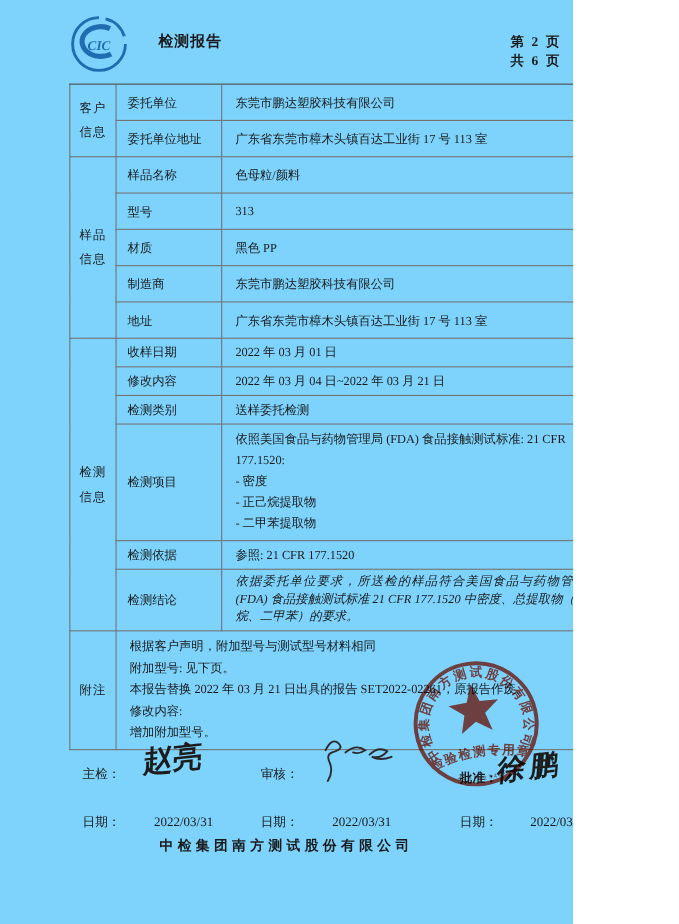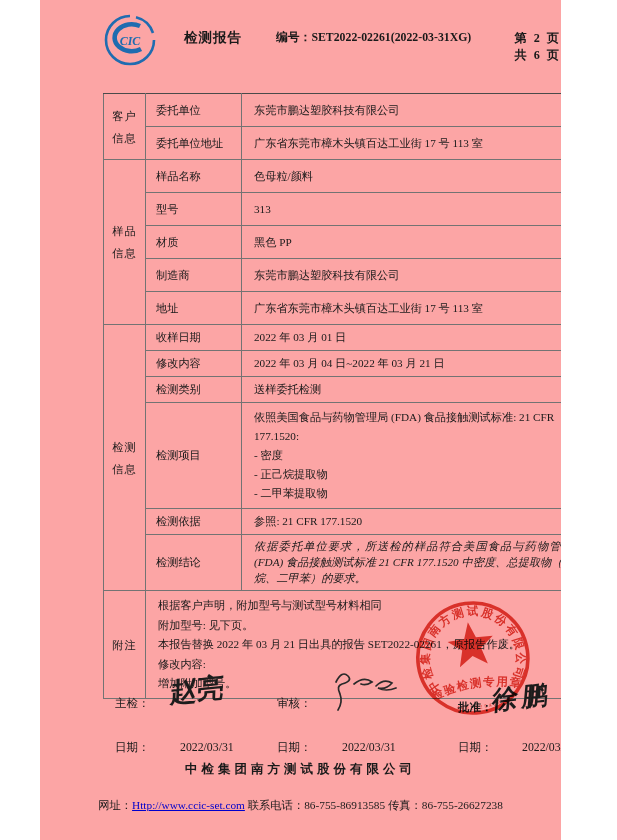--- a/index.html
+++ b/index.html
@@ -1,28 +1,28 @@
 <!DOCTYPE html>
 <html><head>
 <meta charset="utf-8">
 <style>
   * { margin:0; padding:0; box-sizing:border-box; }
   html,body { background:#ffffff; }
   .page {
-    position:relative; width:521px; height:840px; background:#fca5a5;
+    position:relative; width:521px; height:840px; background:#7dd3fc;
     font-family:"Liberation Serif","DejaVu Serif",serif;
-    color:#1a1a1a; overflow:hidden;margin-left:40px;
+    color:#1a1a1a; overflow:hidden;
   }
   
   .logo { position:absolute; left:60px; top:13px; width:60px; height:54px; }
   .doc-type { position:absolute; left:144px; top:29px; font-size:13.5px; font-weight:bold; letter-spacing:1px; }
   .report-no { position:absolute; left:236px; top:30px; font-size:11.8px; font-weight:bold; }
-  .page-info { position:absolute; left:464px; top:30px; font-size:12.2px; font-weight:bold; letter-spacing:2px;text-align:right; }
+  .page-info { position:absolute; left:464px; top:30px; font-size:12.2px; font-weight:bold; letter-spacing:2px; }
   
-  table.report { position:absolute; left:63px; top:93px; width:492px; border-collapse:collapse; table-layout:fixed; }
+  table.report { position:absolute; left:63px; top:76px; width:492px; border-collapse:collapse; table-layout:fixed; }
   table.report td { border:1px solid #737373; font-size:11.2px; vertical-align:middle; }
   table.report { border:1.5px solid #4a4a4a; }
   tr.group-start td { border-top:1.5px solid #4a4a4a; }
   col.c1 { width:42px; } col.c2 { width:96px; } col.c3 { width:354px; }
   td.gt { text-align:center; white-space:pre-line; line-height:22px; letter-spacing:1px; }
   td.lbl { padding-left:10px; }
   td.val { padding-left:12px; padding-right:10px; }
   tr.r33 { height:33px; } tr.r26 { height:26px; }
   tr.rml { height:94px; } tr.rc { height:48px; } tr.rnote { height:97px; }
   td.pre { white-space:pre-line; line-height:19px; padding-top:5px; padding-bottom:5px;font-family:Liberation Serif, serif; }
@@ -53,21 +53,20 @@
 
   <svg class="logo" viewBox="0 0 60 54">
     <g fill="none" stroke="#1f6cb0">
       <path d="M 30 3 A 24 24 0 1 0 54 27" stroke-width="2.6"></path>
       <path d="M 53 20 A 24 24 0 0 0 36 4.2" stroke-width="2.6"></path>
       <path d="M 40 13 A 17 13.5 0 1 0 41 36" stroke-width="4.6"></path>
     </g>
     <text x="30" y="32" text-anchor="middle" font-size="12" font-weight="bold" font-style="italic" fill="#1f6cb0" font-family="Liberation Serif, DejaVu Serif, serif">CIC</text>
   </svg>
   <div class="doc-type">检测报告</div>
-  <div class="report-no"><span>编号：</span><span>SET2022-02261(2022-03-31XG)</span></div>
   <div class="page-info">第 2 页 共 6 页</div>
 
   <table class="report">
     <colgroup>
         <col class="c1">
         <col class="c2">
         <col class="c3">
       </colgroup>
     <tbody>
       <tr class="r33 group-start">
@@ -175,15 +174,14 @@
     </text>
     <text font-size="11.5" font-weight="bold" fill="#d8382c" letter-spacing="1.5" font-family="Liberation Serif, DejaVu Serif, serif">
       <textPath href="#arcMid" startOffset="50%" text-anchor="middle">检验检测专用章</textPath>
     </text>
     <text font-size="5.5" fill="#d8382c" letter-spacing="2" font-family="Liberation Serif, DejaVu Serif, serif">
       <textPath href="#arcSerial" startOffset="50%" text-anchor="middle">4402125420</textPath>
     </text>
   </svg>
 
   <div class="footer-company">中检集团南方测试股份有限公司</div>
-  <div class="footer-line3"><span>网址：</span><a href="#" class="footer-link">Http://www.ccic-set.com</a><span> </span><span>联系电话：86-755-86913585 传真：86-755-26627238</span></div>
 
 </div>
 
 </body></html>

